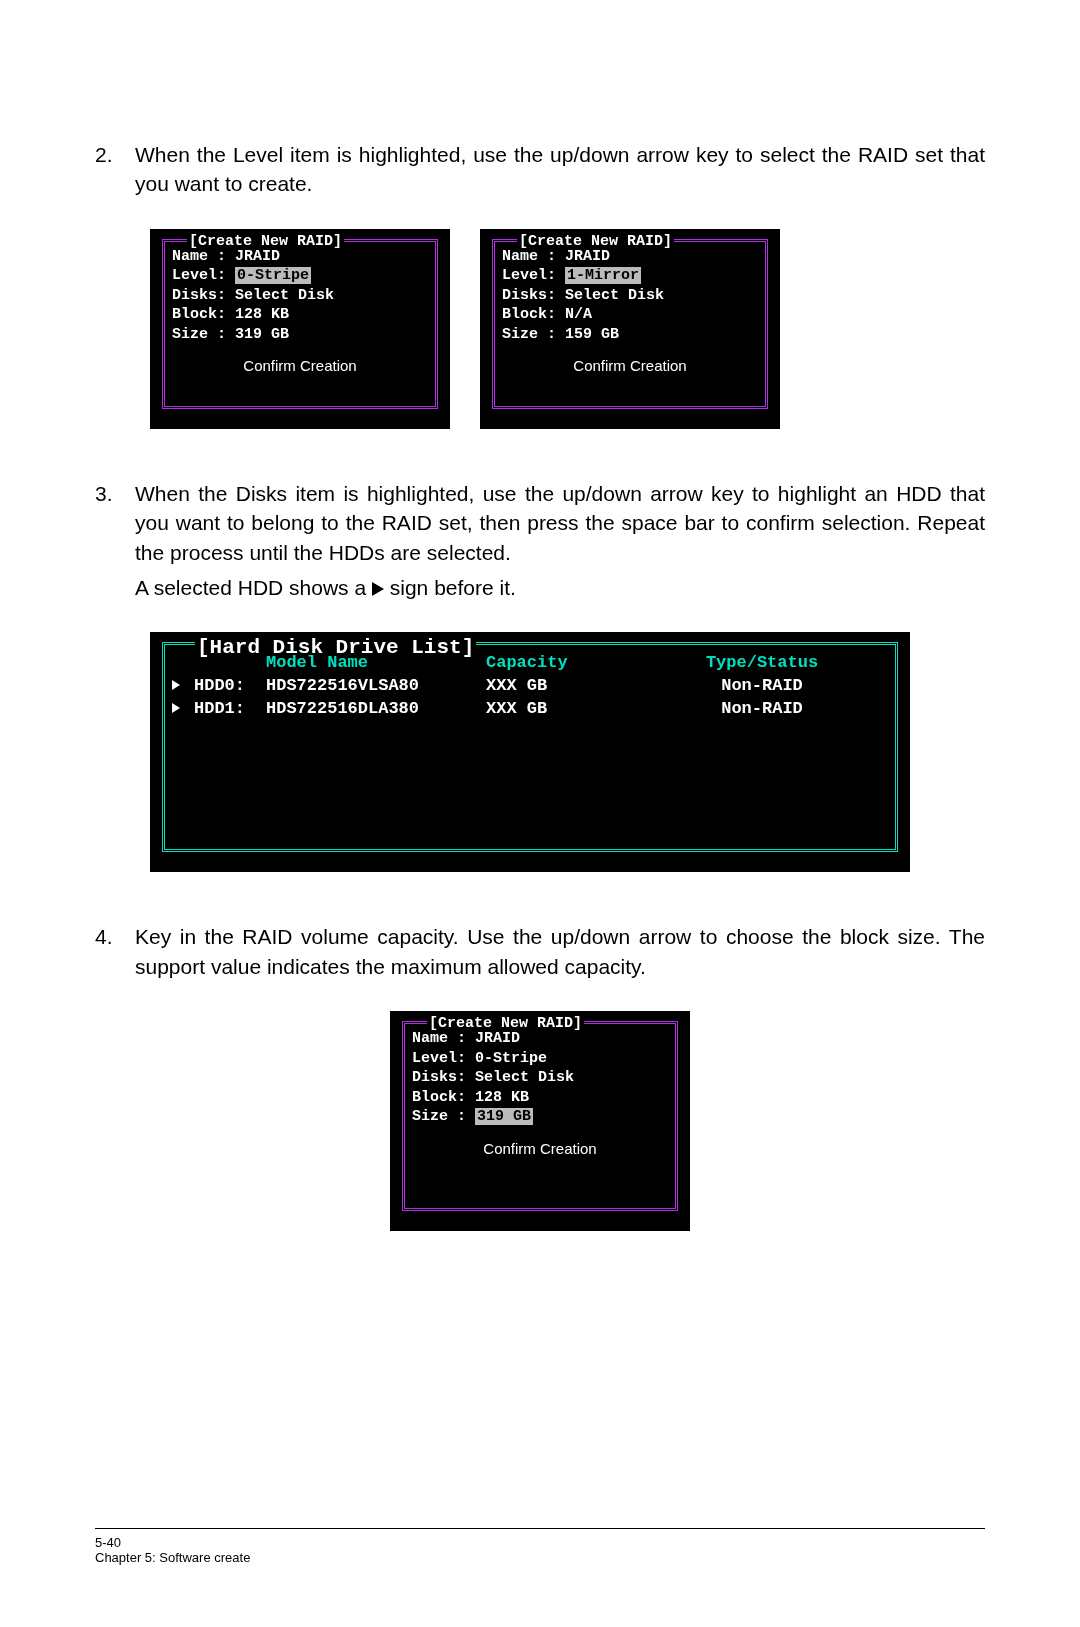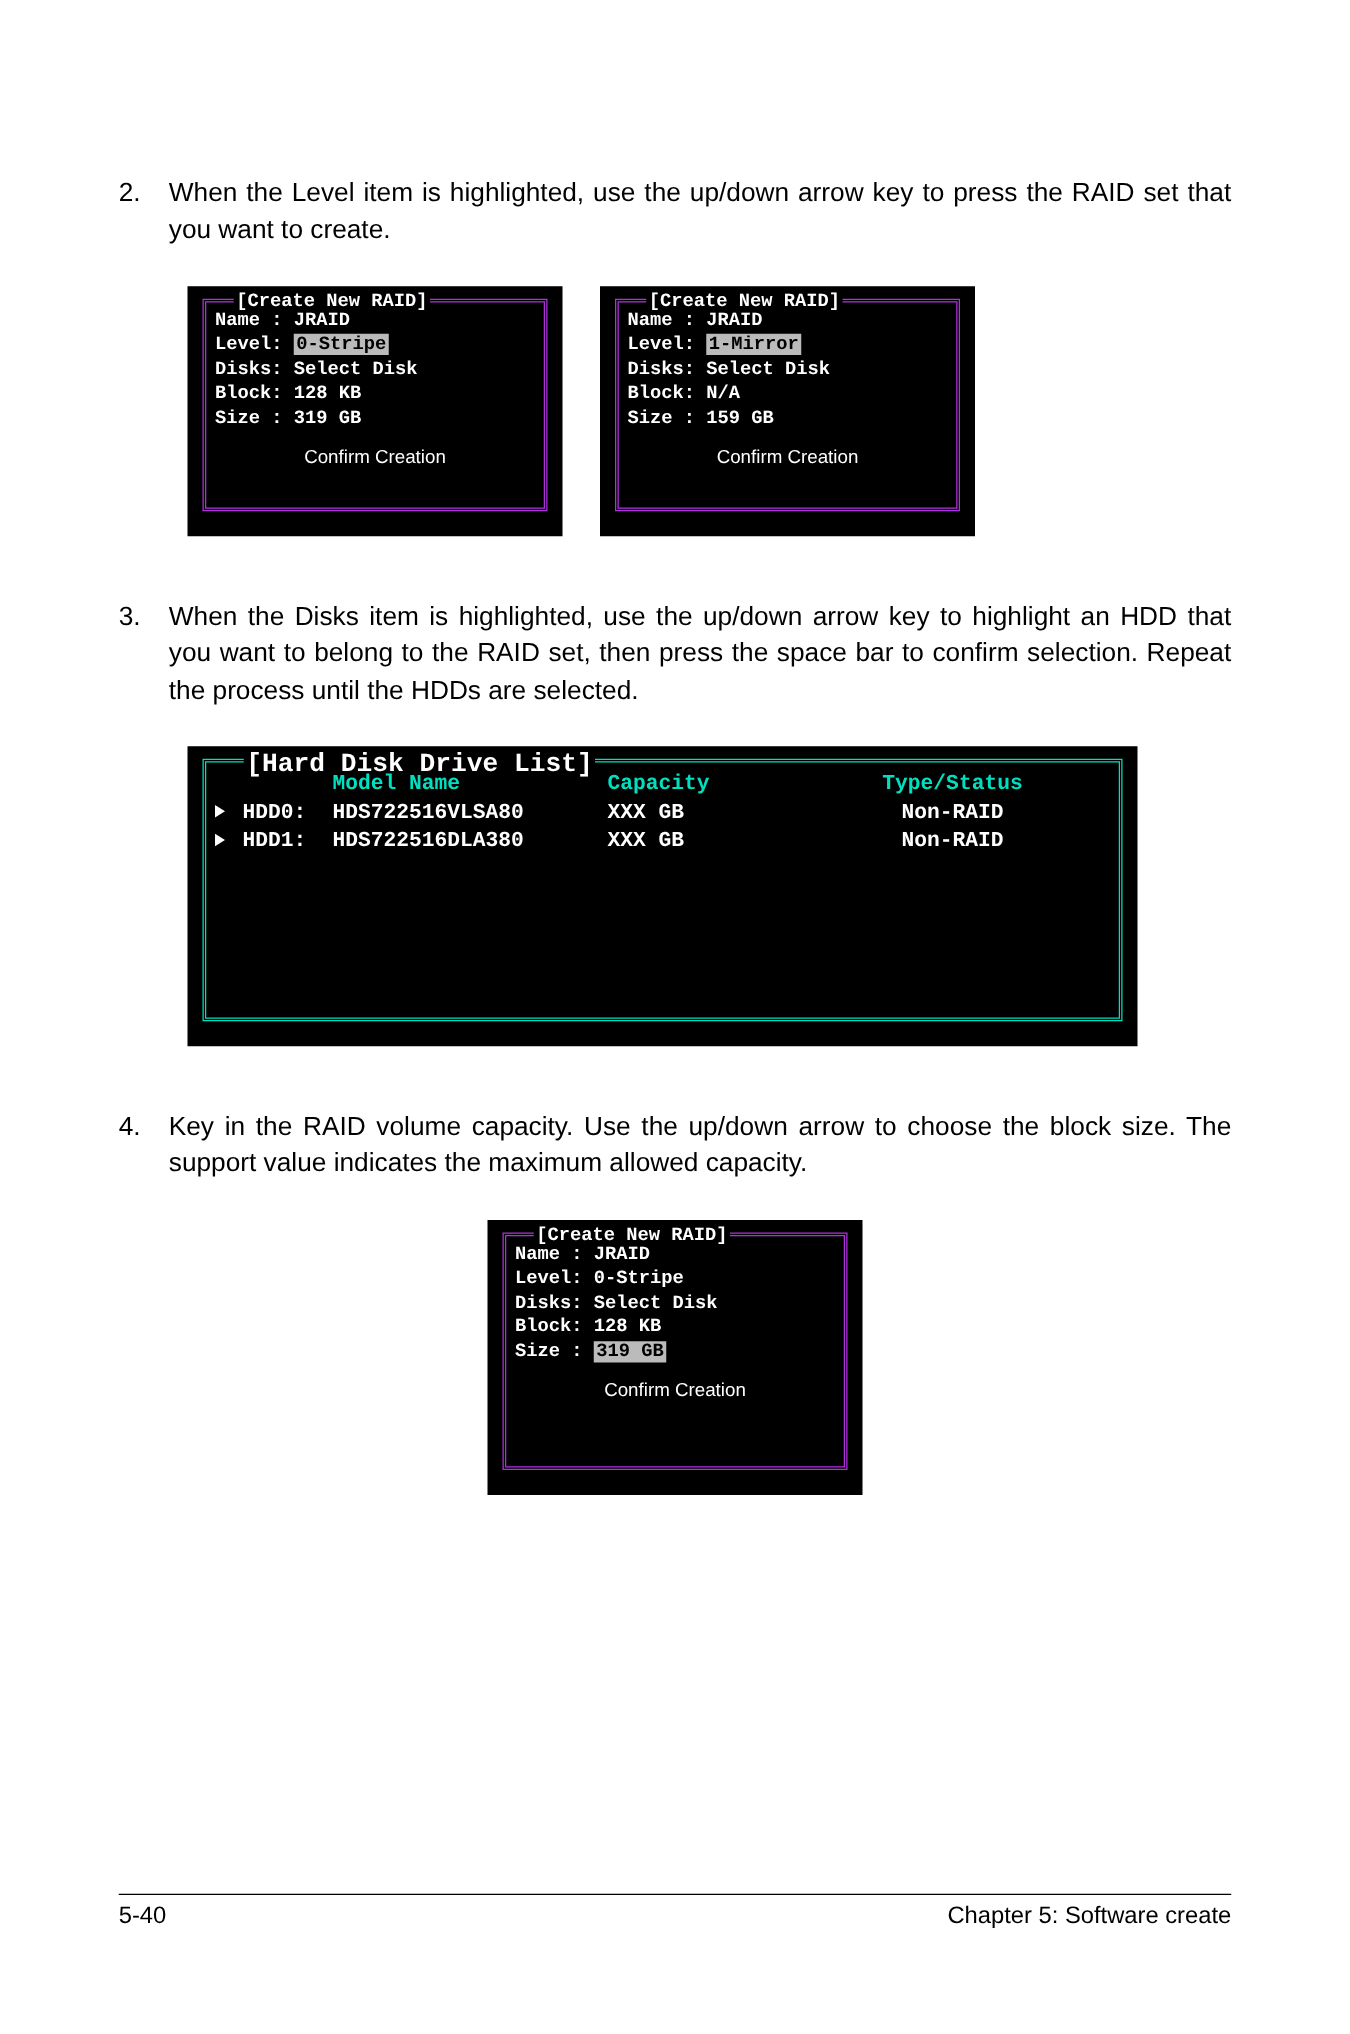--- a/index.html
+++ b/index.html
@@ -143,37 +143,38 @@
     width: 0; height: 0;
     border-top: 7px solid transparent;
     border-bottom: 7px solid transparent;
     border-left: 12px solid #000;
     vertical-align: -1px;
   }
 
   .footer {
     position: absolute;
     left: 95px; right: 95px;
-    bottom: 83px;
+    bottom: 62px;
     border-top: 1px solid #000;
     padding-top: 6px;
-    font-size: 19px;
+    font-size: 13px;
     display: flex;
     justify-content: space-between;
+    flex-direction: column;
   }
 </style>
 </head>
 <body>
 
 <div class="page">
 
   <div class="step">
     <div class="step-num">2.</div>
     <div class="step-text">
-      <p>When the Level item is highlighted, use the up/down arrow key to press the RAID set that you want to create.</p>
+      <p>When the Level item is highlighted, use the up/down arrow key to select the RAID set that you want to create.</p>
     </div>
   </div>
 
   <div class="panels-row">
 
     <div class="raid-panel">
       <div class="raid-border">
         <span class="raid-title">[Create New RAID]</span>
       </div>
       <div class="raid-body">
@@ -198,20 +199,23 @@
         <div class="raid-row"><span>Size : </span><span>159 GB</span></div>
         <div class="confirm">Confirm Creation</div>
       </div>
     </div>
   </div>
 
   <div class="step">
     <div class="step-num">3.</div>
     <div class="step-text">
       <p>When the Disks item is highlighted, use the up/down arrow key to highlight an HDD that you want to belong to the RAID set, then press the space bar to confirm selection. Repeat the process until the HDDs are selected.</p>
+      <p>
+        <span>A selected HDD shows a </span><span class="tri-black"></span><span> sign before it.</span>
+      </p>
     </div>
   </div>
 
   <div class="hdd-panel">
     <div class="hdd-border">
       <span class="hdd-title">[Hard Disk Drive List]</span>
     </div>
     <div class="hdd-body">
       <div class="hdd-header-row">
         <span class="col-arrow"></span>

